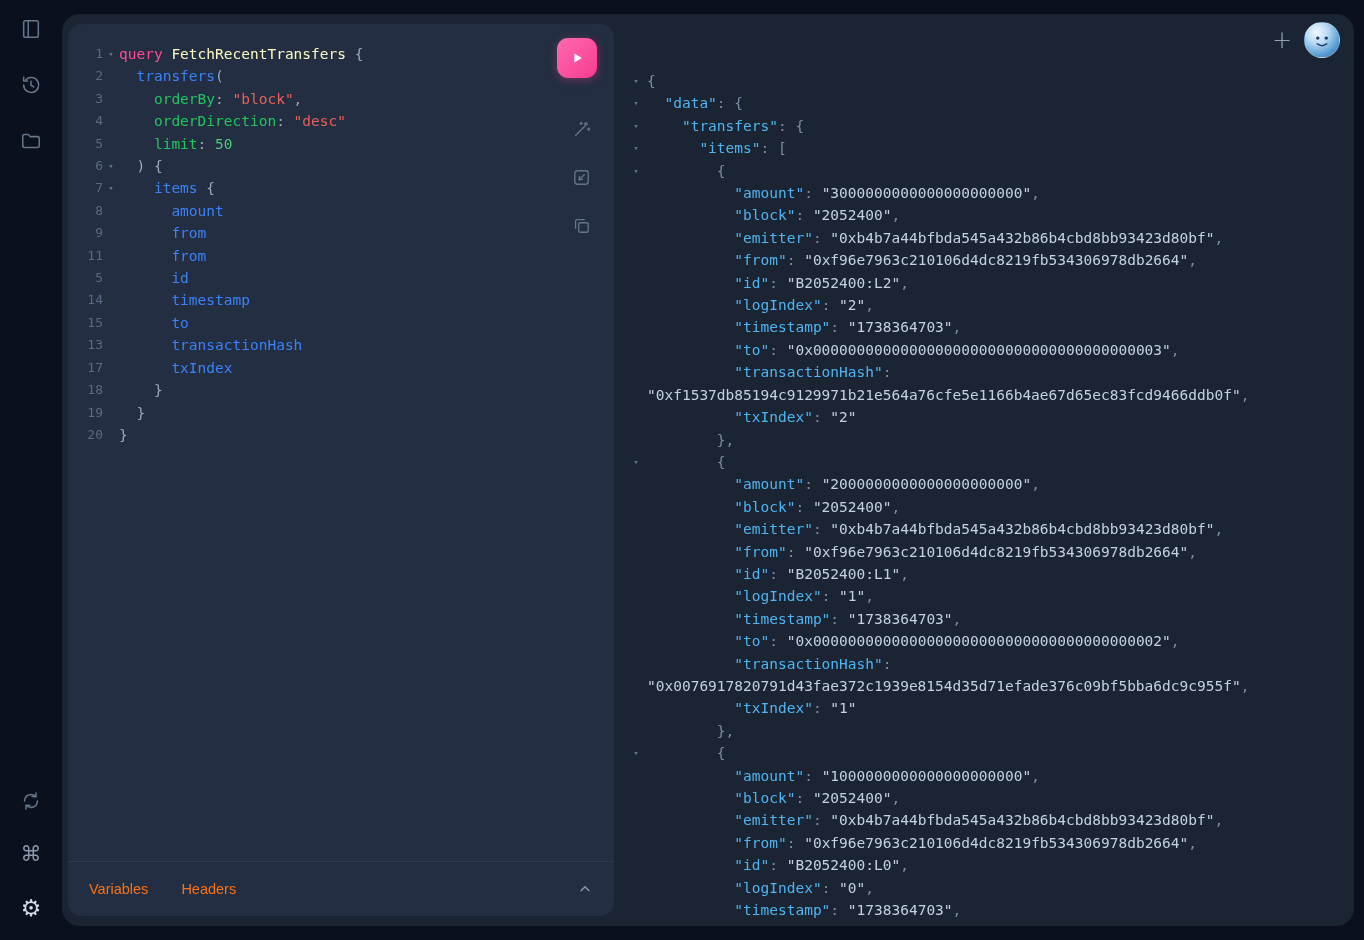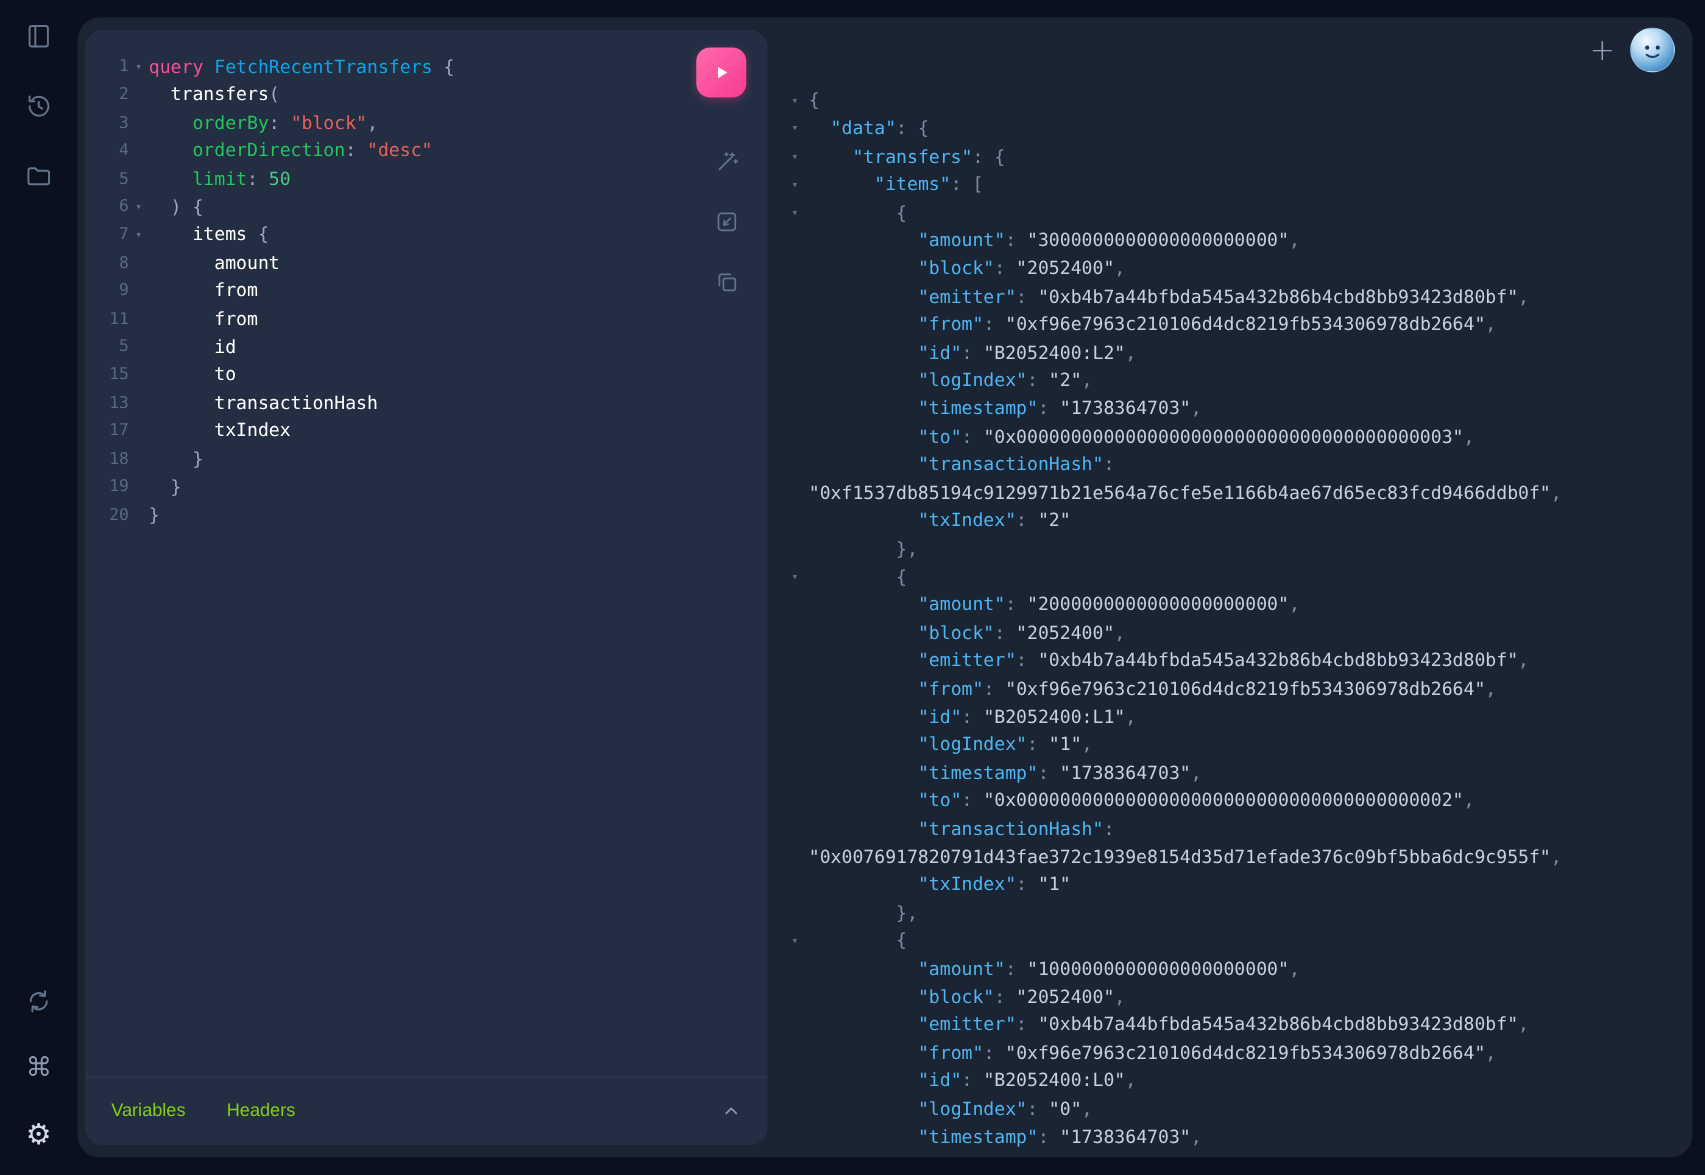--- a/index.html
+++ b/index.html
@@ -20,40 +20,40 @@
 
   
   .editor-card{position:absolute;left:6px;top:10px;bottom:10px;width:546px;background:#232e42;border-radius:14px;overflow:hidden}
   .editor-scroll{position:absolute;left:0;right:0;top:0;bottom:55px;padding-top:19px;overflow:hidden;
     font-family:"DejaVu Sans Mono",monospace;font-size:14.5px;line-height:22.4px}
   .ed-line{display:flex;white-space:pre}
   .lnum{display:inline-block;width:35px;flex:0 0 35px;text-align:right;color:#5a6a84;font-size:13px;line-height:22.4px}
   .fold-col{display:inline-block;width:16px;flex:0 0 16px;text-align:center;color:#5f7089;font-size:9px;line-height:22.4px;cursor:pointer}
   .code{white-space:pre}
   .tok-kw{color:#ff4b96}
-  .tok-def{color:#0ea5e9}
-  .tok-fld{color:#ffffff}
+  .tok-def{color:#fef9c3}
+  .tok-fld{color:#3b82f6}
   .tok-arg{color:#22c55e}
   .tok-str{color:#e8615a}
   .tok-num{color:#4ec987}
   .tok-p{color:#9aa8bd}
 
   
   .play-btn{position:absolute;top:14px;right:17px;width:40px;height:40px;border-radius:11px;
     background:linear-gradient(135deg,#ff6aae,#f73b90);display:flex;align-items:center;justify-content:center;cursor:pointer;
     box-shadow:0 2px 8px rgba(247,59,144,.35)}
   .play-btn svg{width:18px;height:18px}
   .tool-col{position:absolute;top:96px;right:23px;display:flex;flex-direction:column;gap:29px;align-items:center}
   .tool-btn{width:19px;height:19px;color:#64748b;cursor:pointer}
   .tool-btn svg{width:19px;height:19px;stroke:currentColor;fill:none;stroke-width:1.7;stroke-linecap:round;stroke-linejoin:round}
 
   
   .editor-footer{position:absolute;left:0;right:0;bottom:0;height:55px;border-top:1px solid #2e3a50;
     display:flex;align-items:center;padding:0 21px;gap:33px}
-  .footer-tab{color:#84cc16;font-size:14.5px;cursor:pointer}
+  .footer-tab{color:#f97316;font-size:14.5px;cursor:pointer}
   .footer-chevron{margin-left:auto;width:16px;height:16px;color:#8c9bb1;cursor:pointer}
   .footer-chevron svg{width:16px;height:16px;stroke:currentColor;fill:none;stroke-width:2;stroke-linecap:round;stroke-linejoin:round}
 
   
   .response{position:absolute;left:560px;top:0;right:0;bottom:0;padding-top:56px;overflow:hidden;
     font-family:"DejaVu Sans Mono",monospace;font-size:14.5px;line-height:22.4px}
   .res-line{position:relative;padding-left:25px;white-space:pre}
   .res-fold{position:absolute;left:7px;top:0;width:14px;text-align:center;color:#5f7089;font-size:9px;line-height:22.4px;cursor:pointer}
   .tok-k{color:#50b4f0}
   .tok-v{color:#c5d1e1}
@@ -114,20 +114,21 @@
           <div class="ed-line"><span class="lnum">2</span><span class="fold-col"></span><span class="code"><span class="tok-p">  </span><span class="tok-fld">transfers</span><span class="tok-p">(</span></span></div>
           <div class="ed-line"><span class="lnum">3</span><span class="fold-col"></span><span class="code"><span class="tok-p">    </span><span class="tok-arg">orderBy</span><span class="tok-p">: </span><span class="tok-str">"block"</span><span class="tok-p">,</span></span></div>
           <div class="ed-line"><span class="lnum">4</span><span class="fold-col"></span><span class="code"><span class="tok-p">    </span><span class="tok-arg">orderDirection</span><span class="tok-p">: </span><span class="tok-str">"desc"</span></span></div>
           <div class="ed-line"><span class="lnum">5</span><span class="fold-col"></span><span class="code"><span class="tok-p">    </span><span class="tok-arg">limit</span><span class="tok-p">: </span><span class="tok-num">50</span></span></div>
           <div class="ed-line"><span class="lnum">6</span><span class="fold-col">▾</span><span class="code"><span class="tok-p">  ) {</span></span></div>
           <div class="ed-line"><span class="lnum">7</span><span class="fold-col">▾</span><span class="code"><span class="tok-p">    </span><span class="tok-fld">items</span><span class="tok-p"> {</span></span></div>
           <div class="ed-line"><span class="lnum">8</span><span class="fold-col"></span><span class="code"><span class="tok-p">      </span><span class="tok-fld">amount</span></span></div>
           <div class="ed-line"><span class="lnum">9</span><span class="fold-col"></span><span class="code"><span class="tok-p">      </span><span class="tok-fld">from</span></span></div>
           <div class="ed-line"><span class="lnum">11</span><span class="fold-col"></span><span class="code"><span class="tok-p">      </span><span class="tok-fld">from</span></span></div>
           <div class="ed-line"><span class="lnum">5</span><span class="fold-col"></span><span class="code"><span class="tok-p">      </span><span class="tok-fld">id</span></span></div>
+          <div class="ed-line"><span class="lnum">14</span><span class="fold-col"></span><span class="code"><span class="tok-p">      </span><span class="tok-fld">timestamp</span></span></div>
           <div class="ed-line"><span class="lnum">15</span><span class="fold-col"></span><span class="code"><span class="tok-p">      </span><span class="tok-fld">to</span></span></div>
           <div class="ed-line"><span class="lnum">13</span><span class="fold-col"></span><span class="code"><span class="tok-p">      </span><span class="tok-fld">transactionHash</span></span></div>
           <div class="ed-line"><span class="lnum">17</span><span class="fold-col"></span><span class="code"><span class="tok-p">      </span><span class="tok-fld">txIndex</span></span></div>
           <div class="ed-line"><span class="lnum">18</span><span class="fold-col"></span><span class="code"><span class="tok-p">    }</span></span></div>
           <div class="ed-line"><span class="lnum">19</span><span class="fold-col"></span><span class="code"><span class="tok-p">  }</span></span></div>
           <div class="ed-line"><span class="lnum">20</span><span class="fold-col"></span><span class="code"><span class="tok-p">}</span></span></div>
         </div>
     </div>
 
     <div class="play-btn">

